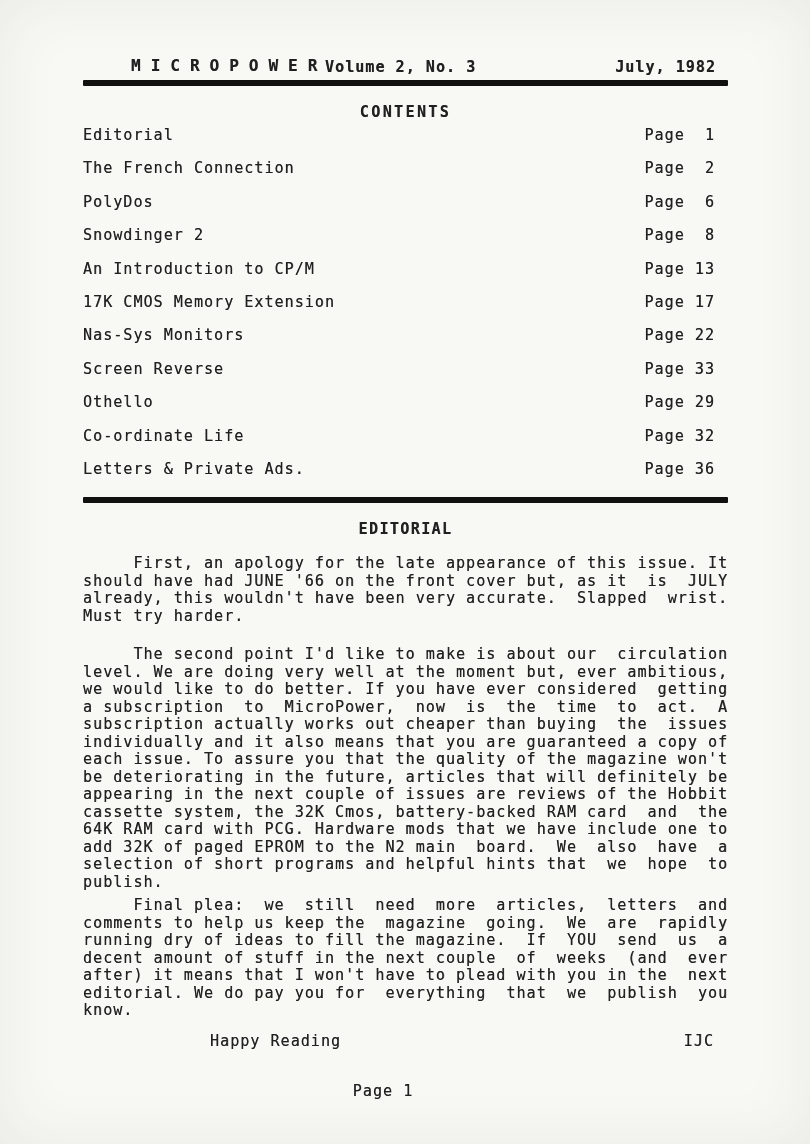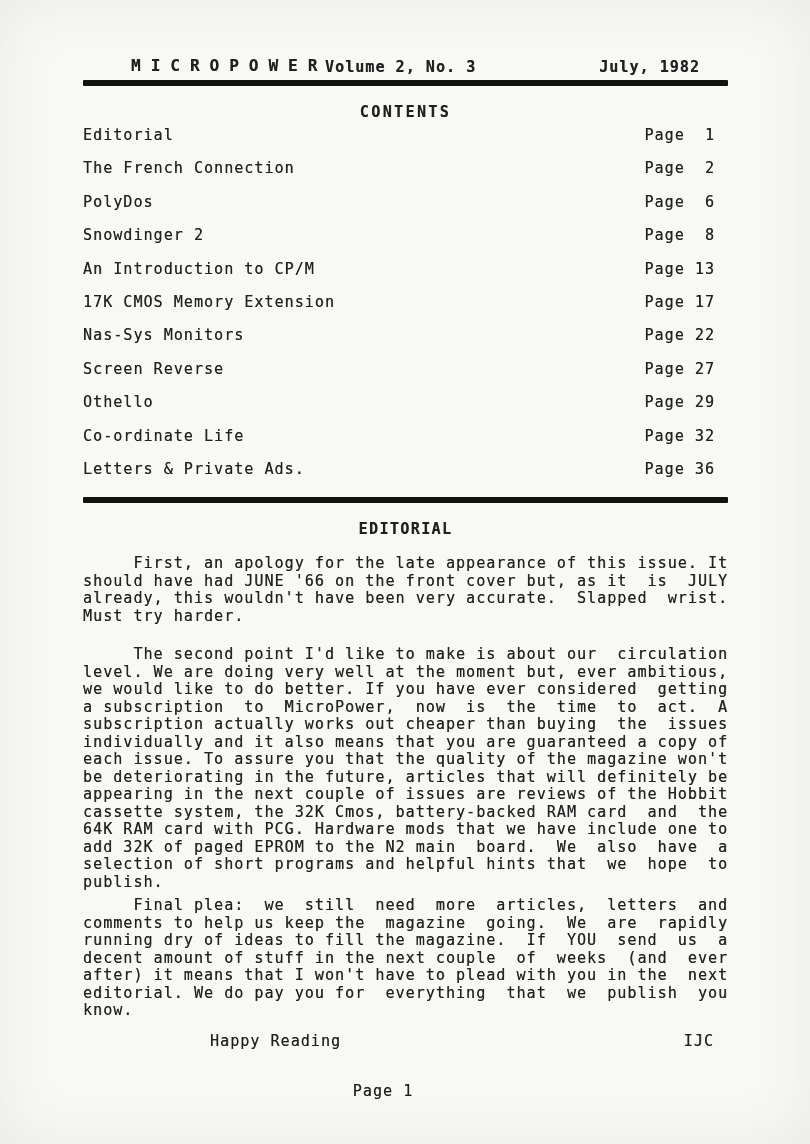--- a/index.html
+++ b/index.html
@@ -23,21 +23,21 @@
   }
   .brand {
     position: absolute; left: 0; top: 0;
     font-size: 16px; font-weight: 700; letter-spacing: 10px; margin-left: 48px;
   }
   .volume {
     position: absolute; left: 242px; top: 2px;
     font-weight: 700; letter-spacing: 1.05px; white-space: pre;
   }
   .issue-date {
-    position: absolute; right: 28px; top: 2px;
+    position: absolute; right: 12px; top: 2px;
     font-weight: 700; letter-spacing: 1.05px; white-space: pre;
   }
   .rule {
     position: absolute; left: 83px; width: 645px; height: 6px;
     background: #111110; border-radius: 1px;
   }
   .rule-top { top: 80px; }
   .rule-mid { top: 497px; }
   .contents-title {
     position: absolute; top: 103px; left: 83px; width: 645px;
@@ -112,21 +112,21 @@
     <div class="toc-row">
       <span class="toc-item">17K CMOS Memory Extension</span>
       <span class="toc-page">Page 17</span>
     </div>
     <div class="toc-row">
       <span class="toc-item">Nas-Sys Monitors</span>
       <span class="toc-page">Page 22</span>
     </div>
     <div class="toc-row">
       <span class="toc-item">Screen Reverse</span>
-      <span class="toc-page">Page 27</span>
+      <span class="toc-page">Page 33</span>
     </div>
     <div class="toc-row">
       <span class="toc-item">Othello</span>
       <span class="toc-page">Page 29</span>
     </div>
     <div class="toc-row">
       <span class="toc-item">Co-ordinate Life</span>
       <span class="toc-page">Page 32</span>
     </div>
     <div class="toc-row">

